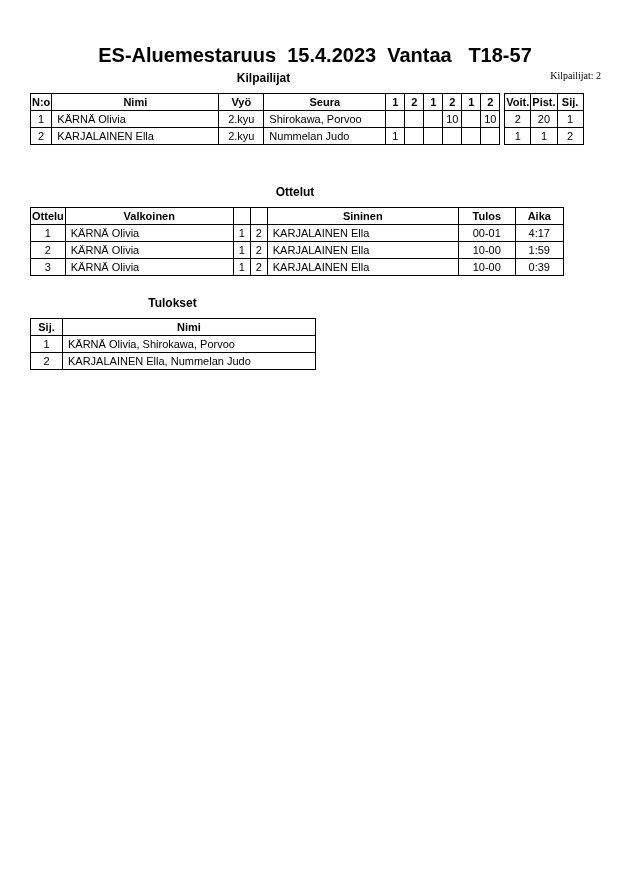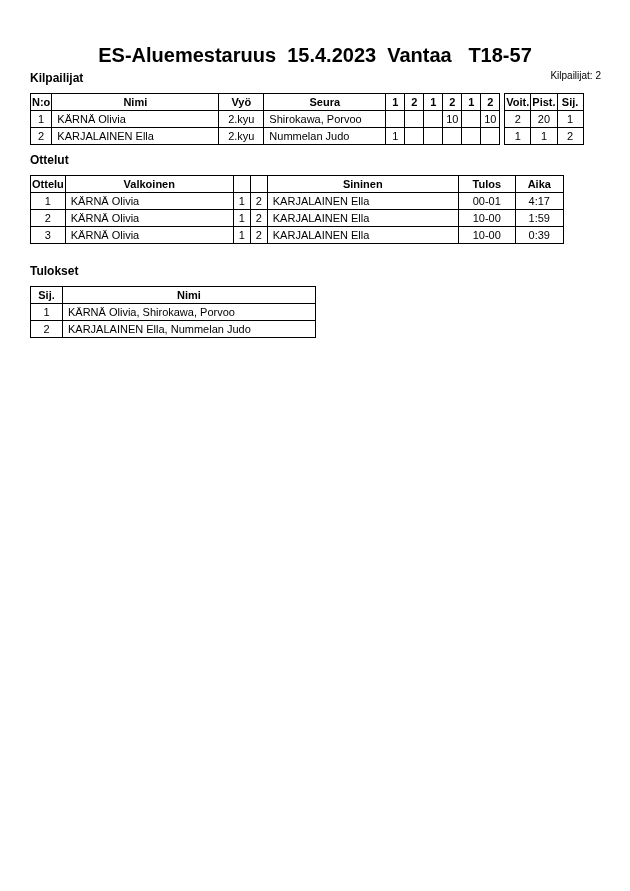--- a/index.html
+++ b/index.html
@@ -6,45 +6,45 @@
   .page {
     width:630px; height:891px; background:#ffffff; position:relative;
     font-family:"Liberation Sans", sans-serif; color:#000;
     overflow:hidden;
   }
   .doc-title {
     padding-top:44px; text-align:center;
     font-size:20px; font-weight:bold; white-space:pre;
   }
   .section-title {
-    font-size:12px; font-weight:bold; 
+    font-size:12px; font-weight:bold; text-align:center;
   }
   .competitors-title-row { position:relative; width:467px; margin:4px 0 0 30px; }
   .competitors-count {
-    position:absolute; top:70px; right:29px; font-size:10px; font-weight:normal;
+    position:absolute; top:70px; right:29px; font-size:10px; font-weight:normal;font-family:Liberation Serif, serif;
   }
   .tables-row { display:flex; align-items:flex-start; margin-left:30px; margin-top:8px; }
   table { border-collapse:collapse; table-layout:fixed; }
   th, td {
     border:1px solid #000; height:17px; font-size:11px; padding:0 3px;
     overflow:hidden; white-space:nowrap; box-sizing:border-box;
   }
   th { font-weight:bold; text-align:center; padding:0 1px; }
   td.center { text-align:center; padding:0 1px; }
   td.left { text-align:left; padding-left:5px; }
 
   
   .w-no{width:20px;} .w-nimi{width:167px;} .w-vyo{width:45px;} .w-seura{width:122px;} .w-s{width:19px;}
   
   .w-voit{width:26px;} .w-pist{width:26px;} .w-sij{width:26px;}
   .side-table { margin-left:4px; }
 
   
   .w-ottelu{width:32px;} .w-white{width:168px;} .w-n{width:17px;} .w-blue{width:191px;} .w-tulos{width:57px;} .w-aika{width:48px;margin-top:37px;}
-  .matches-title { width:530px; margin:8px 0 0 30px; }
+  .matches-title { width:530px; margin:40px 0 0 30px; }
   .matches-table { margin:8px 0 0 30px;border-radius:6px; }
 
   
   .w-rsij{width:32px;} .w-rnimi{width:253px;}
   .results-title { width:285px; margin:20px 0 0 30px; }
   .results-table { margin:8px 0 0 30px; }
 </style>
 </head>
 <body>
 

